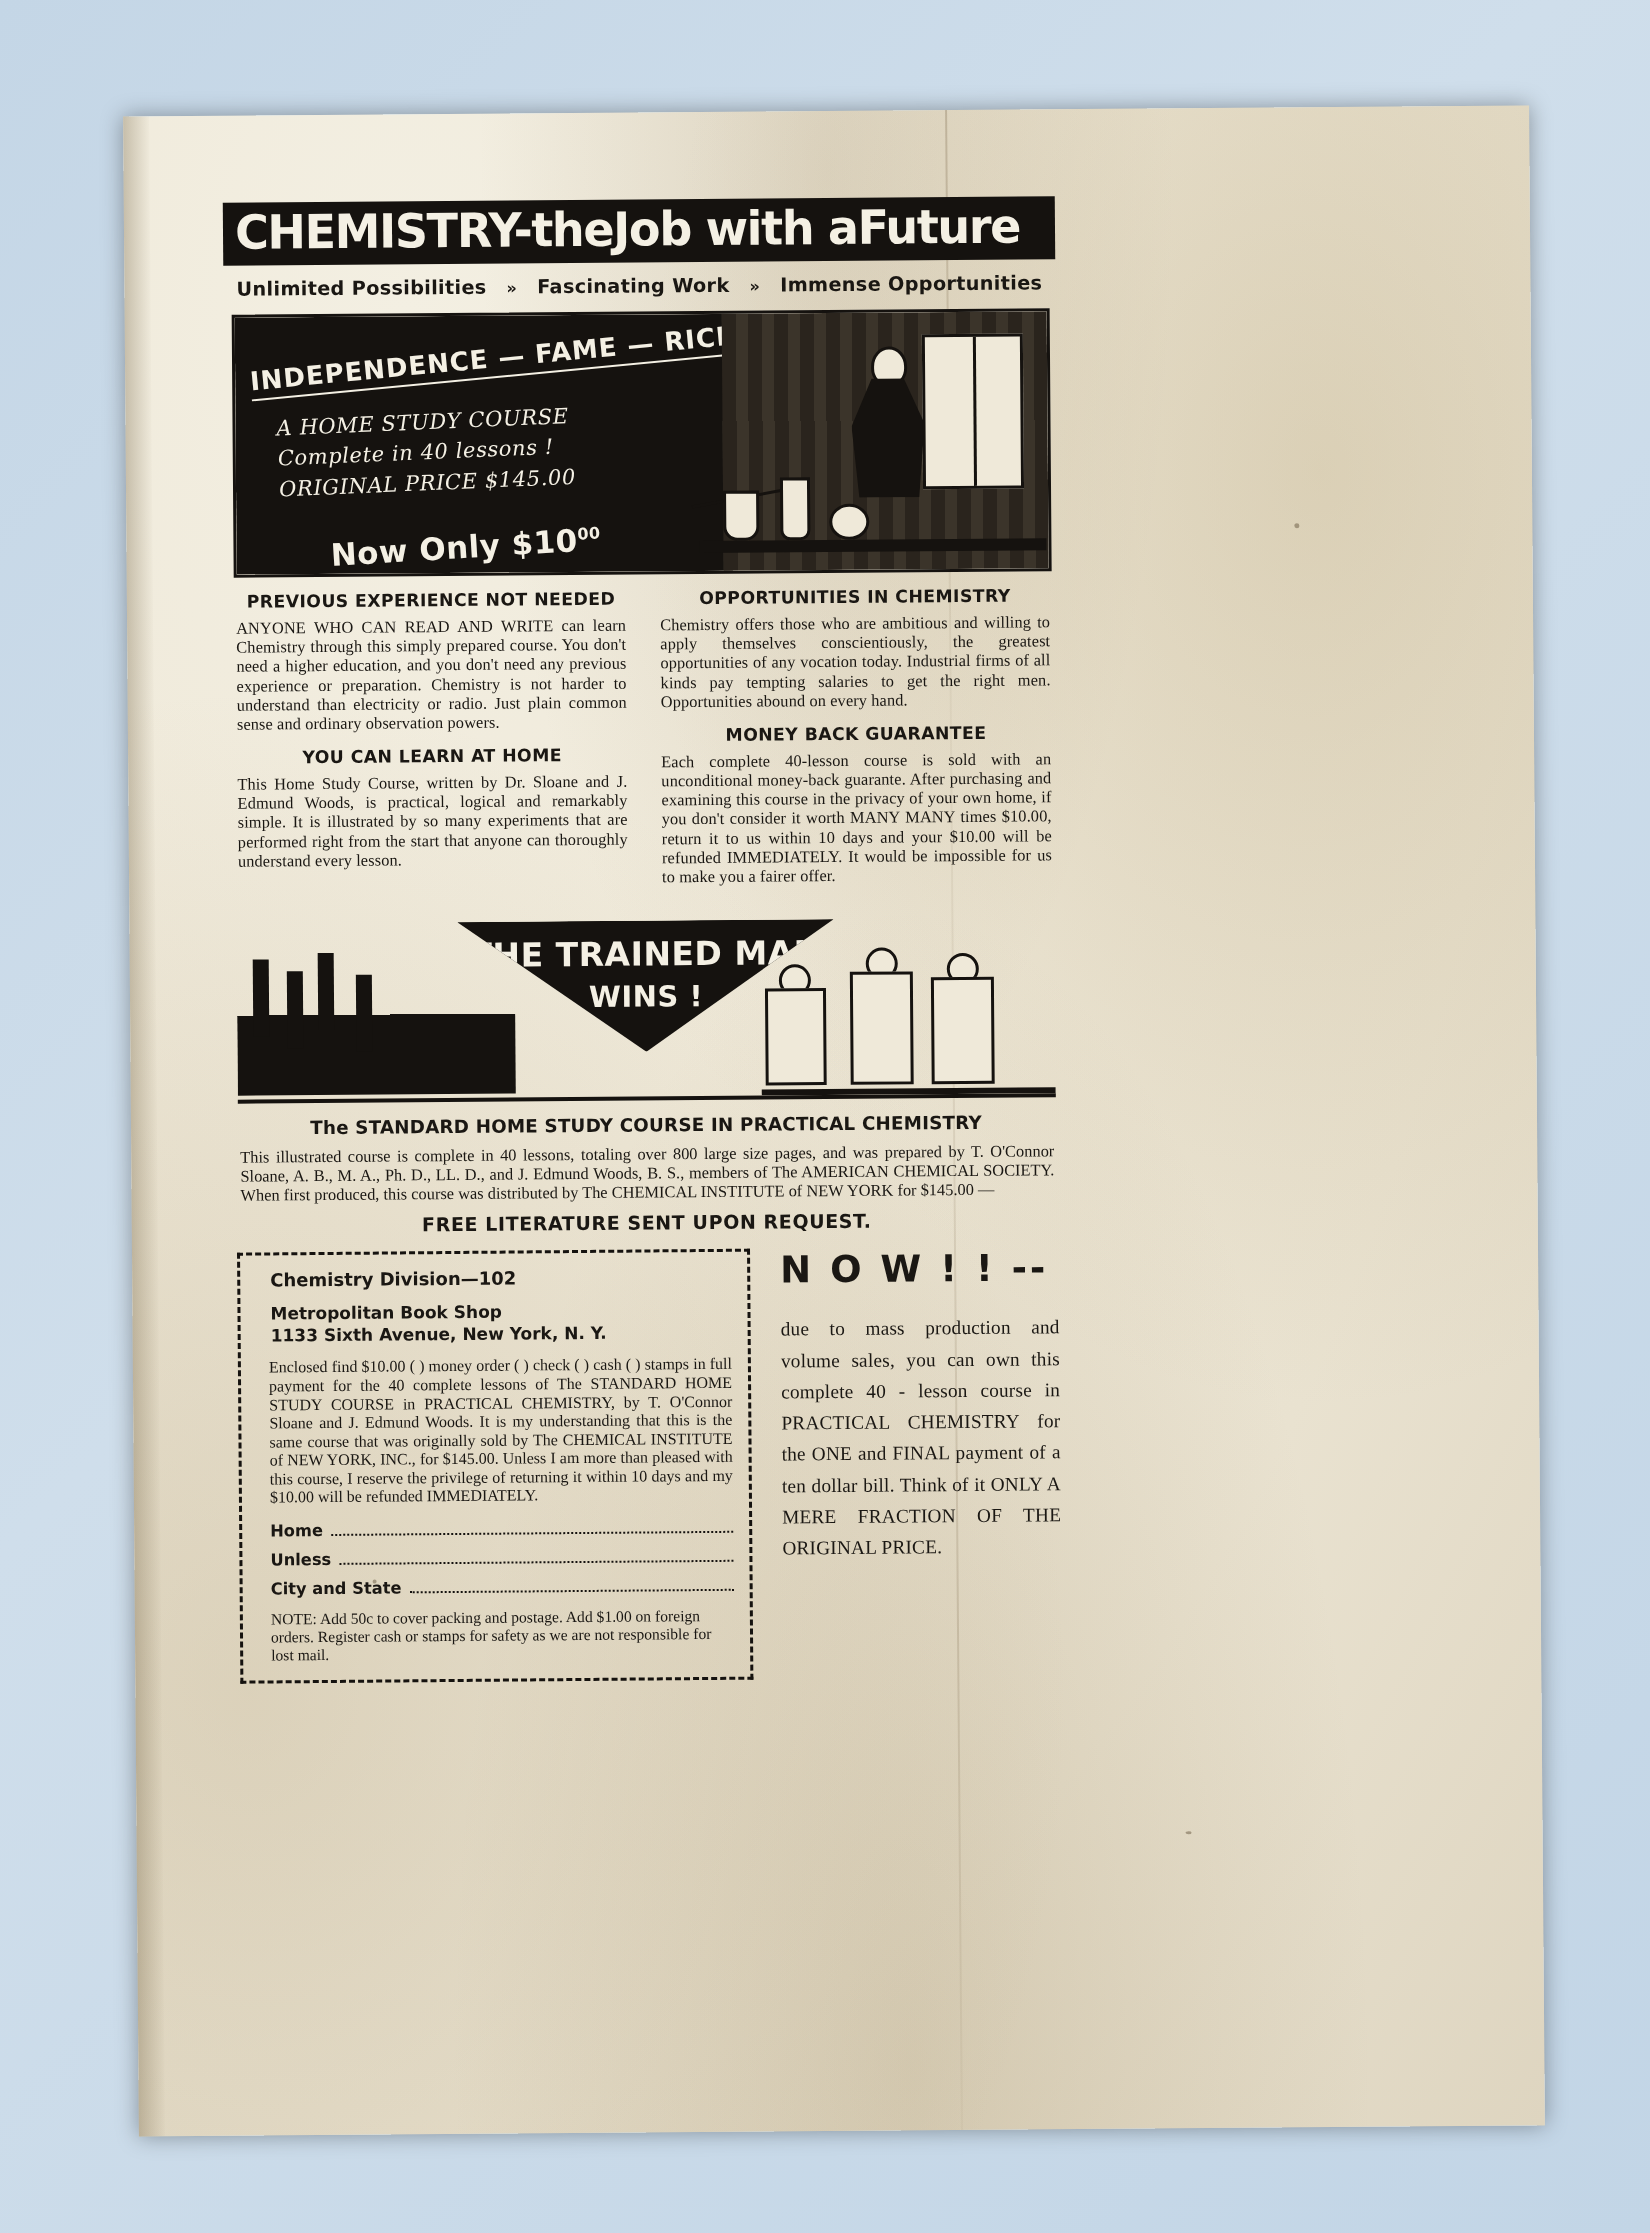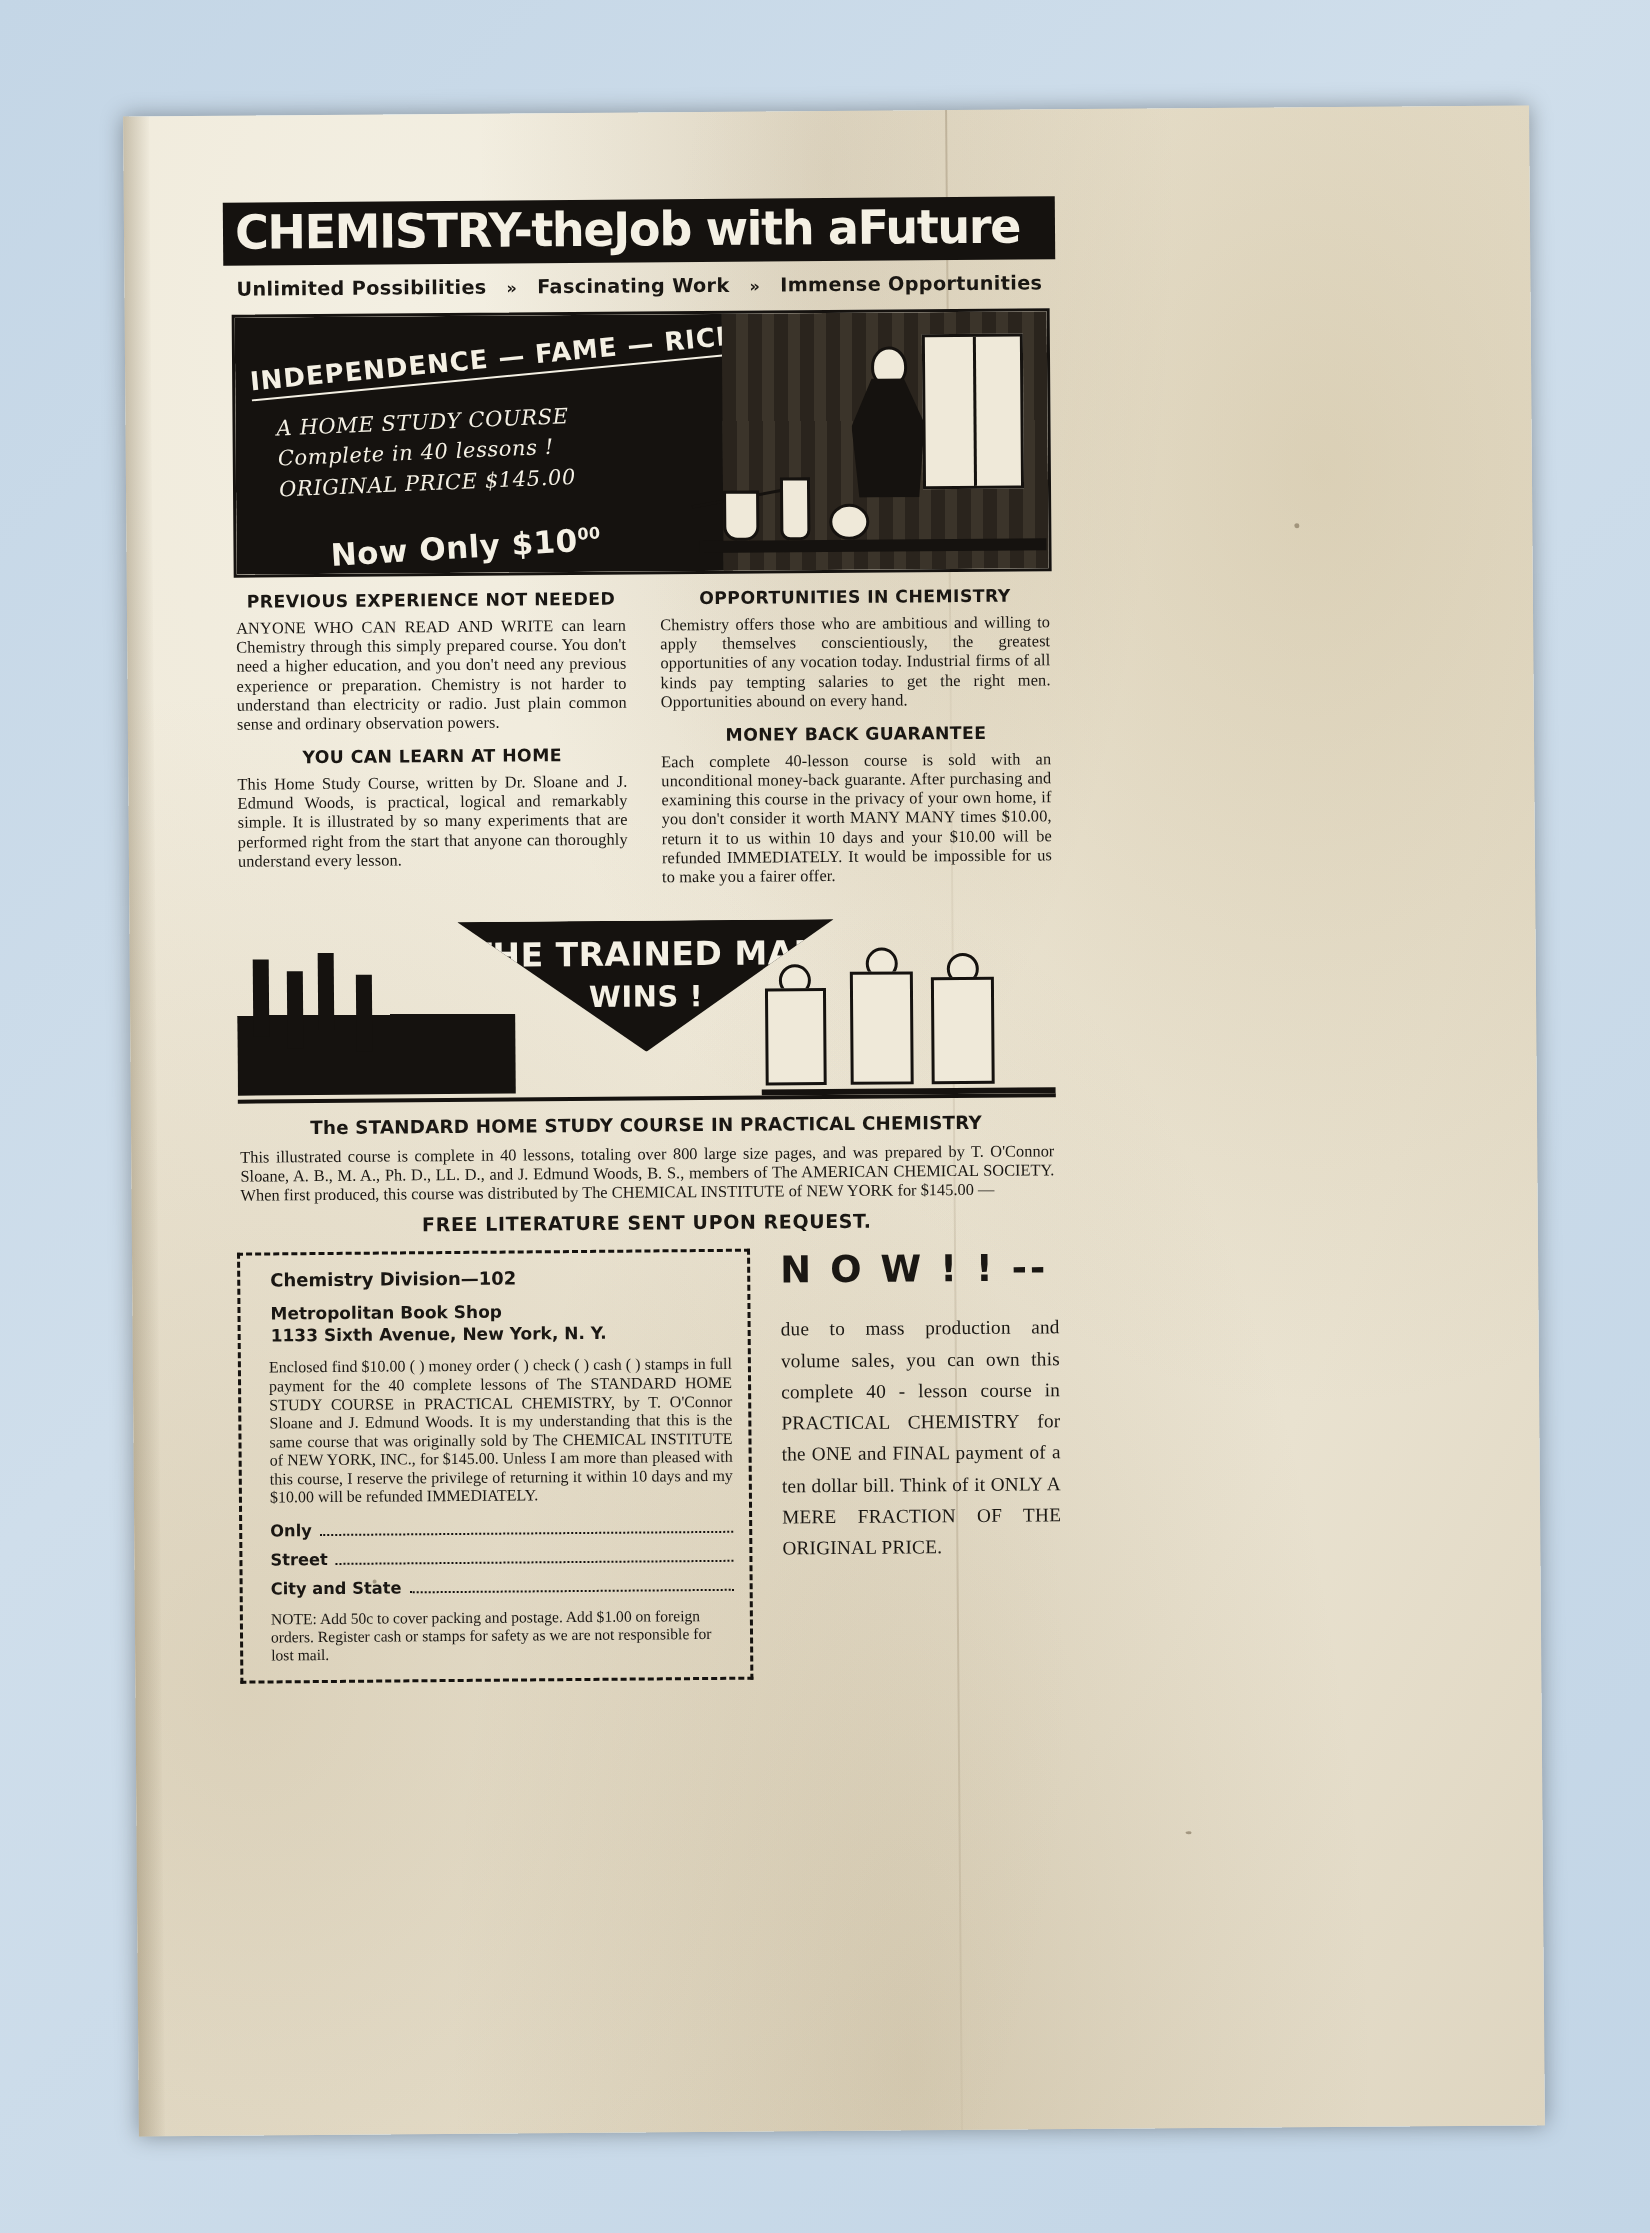--- a/index.html
+++ b/index.html
@@ -477,25 +477,25 @@
     <div class="bottom">
 
       <div class="coupon">
         <div class="addr1">Chemistry Division—102</div>
         <div class="addr2">Metropolitan Book Shop</div>
         <div class="addr3">1133 Sixth Avenue, New York, N. Y.</div>
 
         <p class="order">Enclosed find $10.00 ( ) money order ( ) check ( ) cash ( ) stamps in full payment for the 40 complete lessons of The STANDARD HOME STUDY COURSE in PRACTICAL CHEMISTRY, by T. O'Connor Sloane and J. Edmund Woods. It is my understanding that this is the same course that was originally sold by The CHEMICAL INSTITUTE of NEW YORK, INC., for $145.00. Unless I am more than pleased with this course, I reserve the privilege of returning it within 10 days and my $10.00 will be refunded IMMEDIATELY.</p>
 
         <div class="field">
-          <span>Only</span>
+          <span>Home</span>
           <span class="dots"></span>
         </div>
         <div class="field">
-          <span>Street</span>
+          <span>Unless</span>
           <span class="dots"></span>
         </div>
         <div class="field">
           <span>City and State</span>
           <span class="dots"></span>
         </div>
 
         <p class="note">NOTE: Add 50c to cover packing and postage. Add $1.00 on foreign orders. Register cash or stamps for safety as we are not responsible for lost mail.</p>
       </div>
 

